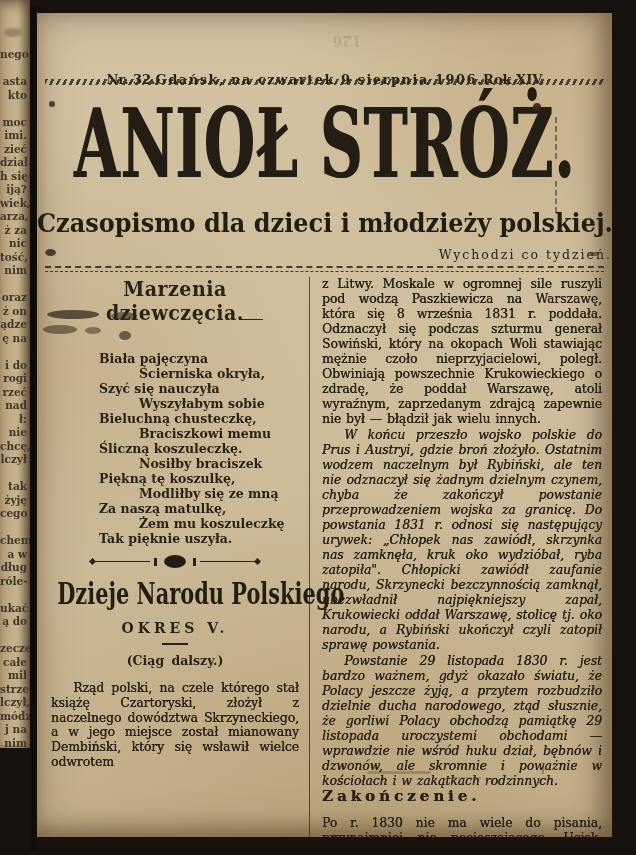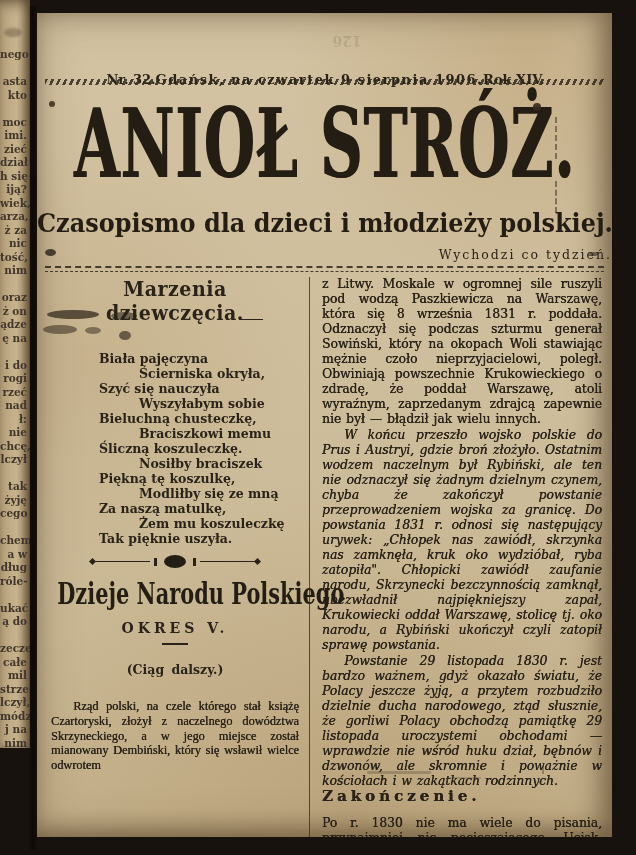--- a/index.html
+++ b/index.html
@@ -72,23 +72,23 @@
   .ornament{margin:9px auto 6px;width:170px;display:flex;align-items:center;justify-content:center;}
   .orn-line{height:1.6px;background:var(--ink);flex:1;}
   .orn-tick{width:3px;height:8px;background:var(--ink);margin:0 4px;}
   .orn-oval{width:22px;height:13px;background:#241d13;border-radius:50%;margin:0 3px;}
   .orn-end{width:5px;height:5px;background:var(--ink);transform:rotate(45deg);}
 
   .history-title{text-align:center;font-size:22px;font-weight:bold;white-space:nowrap;color:#241d13;
     transform:scale(.95,1.35);transform-origin:center top;margin-top:8px;}
   .chapter{ text-align:center;font-size:14px;font-weight:bold;letter-spacing:4px;margin-top:18px;}
   .mini-rule{width:26px;margin:7px auto 0;border-top:2px solid var(--ink);}
-  .continuation{text-align:center;font-size:12.5px;font-weight:bold;margin-top:17px;word-spacing:3px;}
-  .history-para{margin-top:22px;font-size:12.3px;line-height:14.8px;text-align:justify;
-    text-indent:1.8em;text-shadow:.3px 0 0 currentColor;word-spacing:1.5px;font-family:Liberation Serif, serif;}
+  .continuation{text-align:center;font-size:12.5px;font-weight:bold;margin-top:8px;word-spacing:3px;}
+  .history-para{margin-top:13px;font-size:12.3px;line-height:14.8px;text-align:justify;
+    text-indent:1.8em;text-shadow:.3px 0 0 currentColor;word-spacing:1.5px;}
 
   .article{font-size:12.3px;line-height:15px;text-align:justify;text-shadow:.3px 0 0 currentColor;}
   .article .para{text-indent:1.8em;word-spacing:1px;}
   .article .para:first-child{text-indent:0;}
   .article .para+.para{margin-top:1px;font-style:italic;}
   .closing-title{text-align:left;font-size:15px;font-weight:bold;letter-spacing:4px;margin:0 0 12px;}
 
   
   .smudge{position:absolute;background:#352b1e;border-radius:50%;filter:blur(.4px);}
   .s1{left:10px;top:297px;width:52px;height:9px;opacity:.75;}

